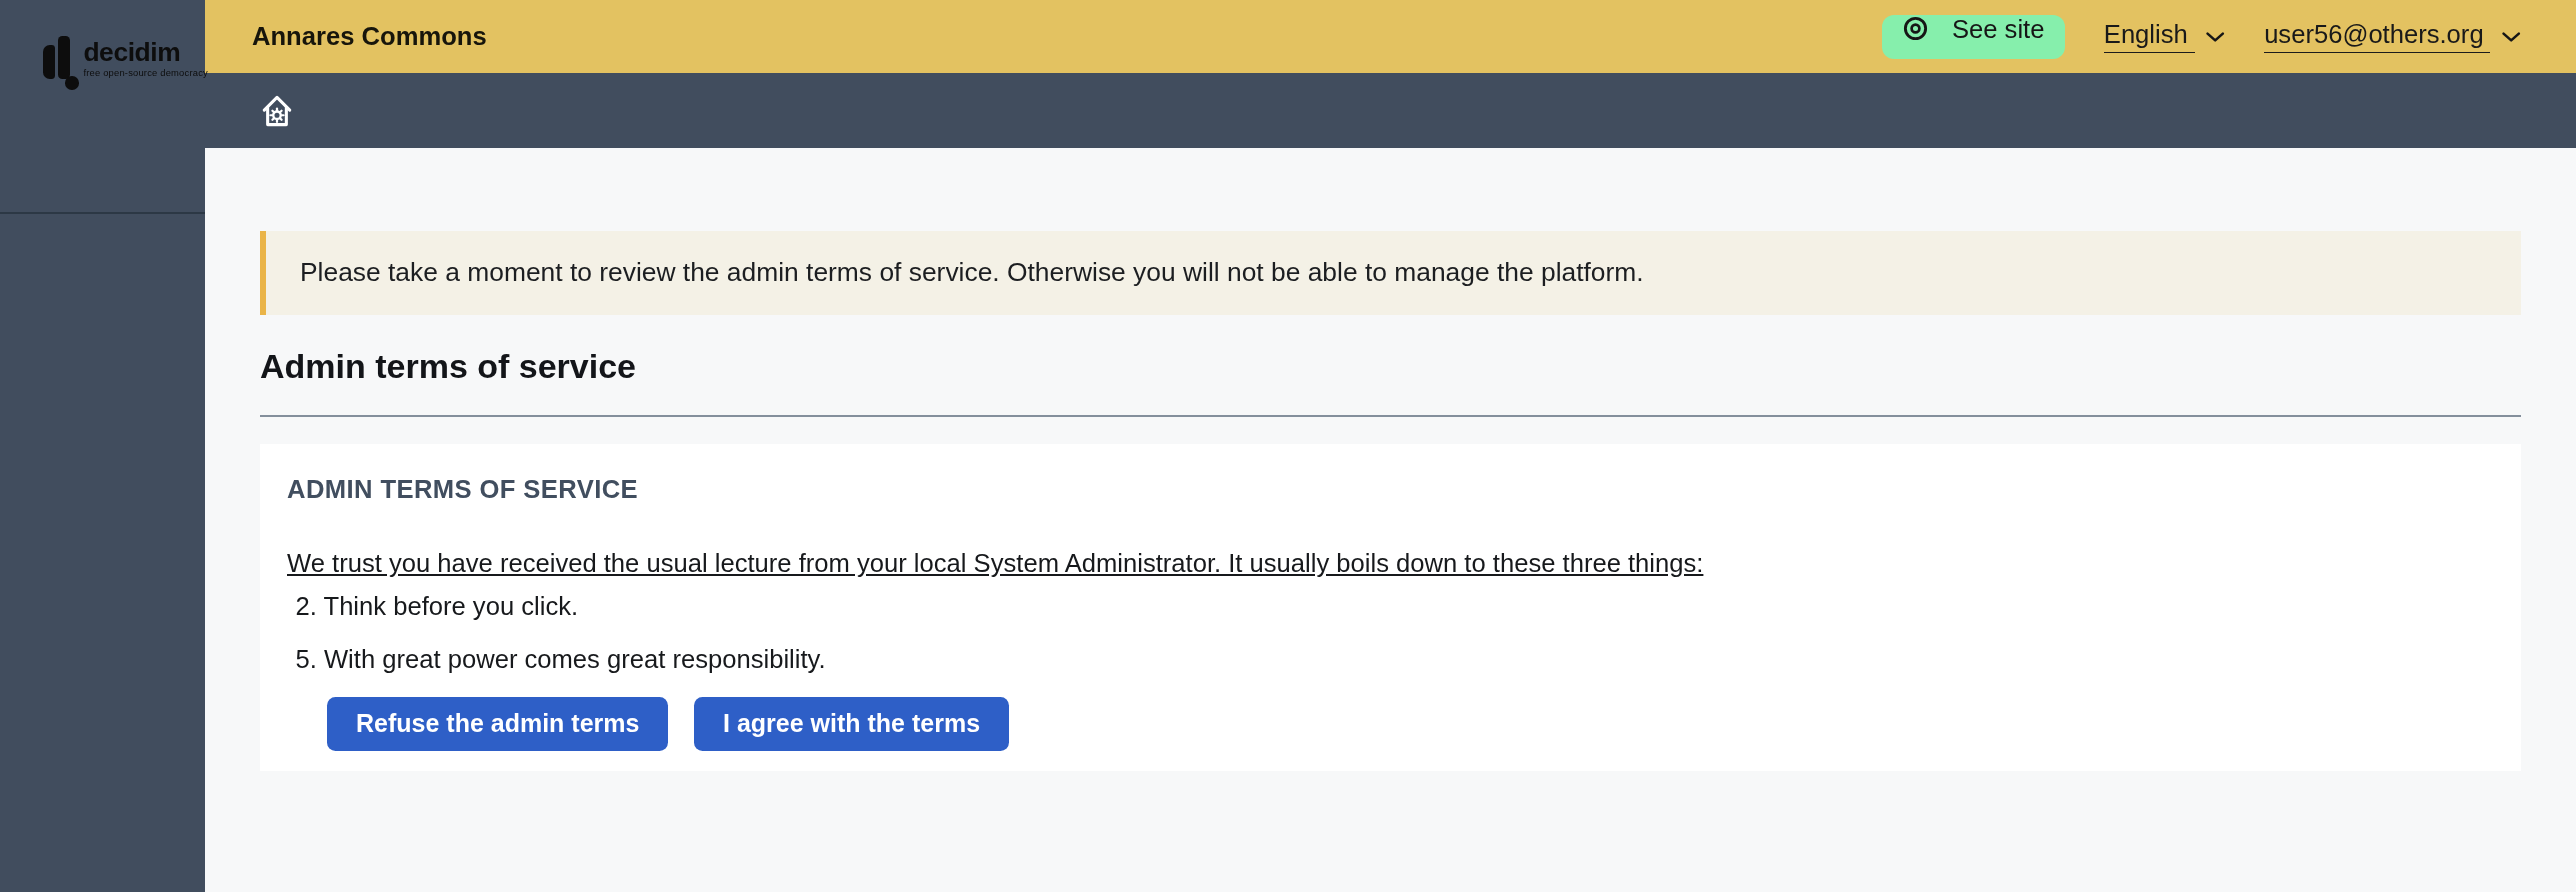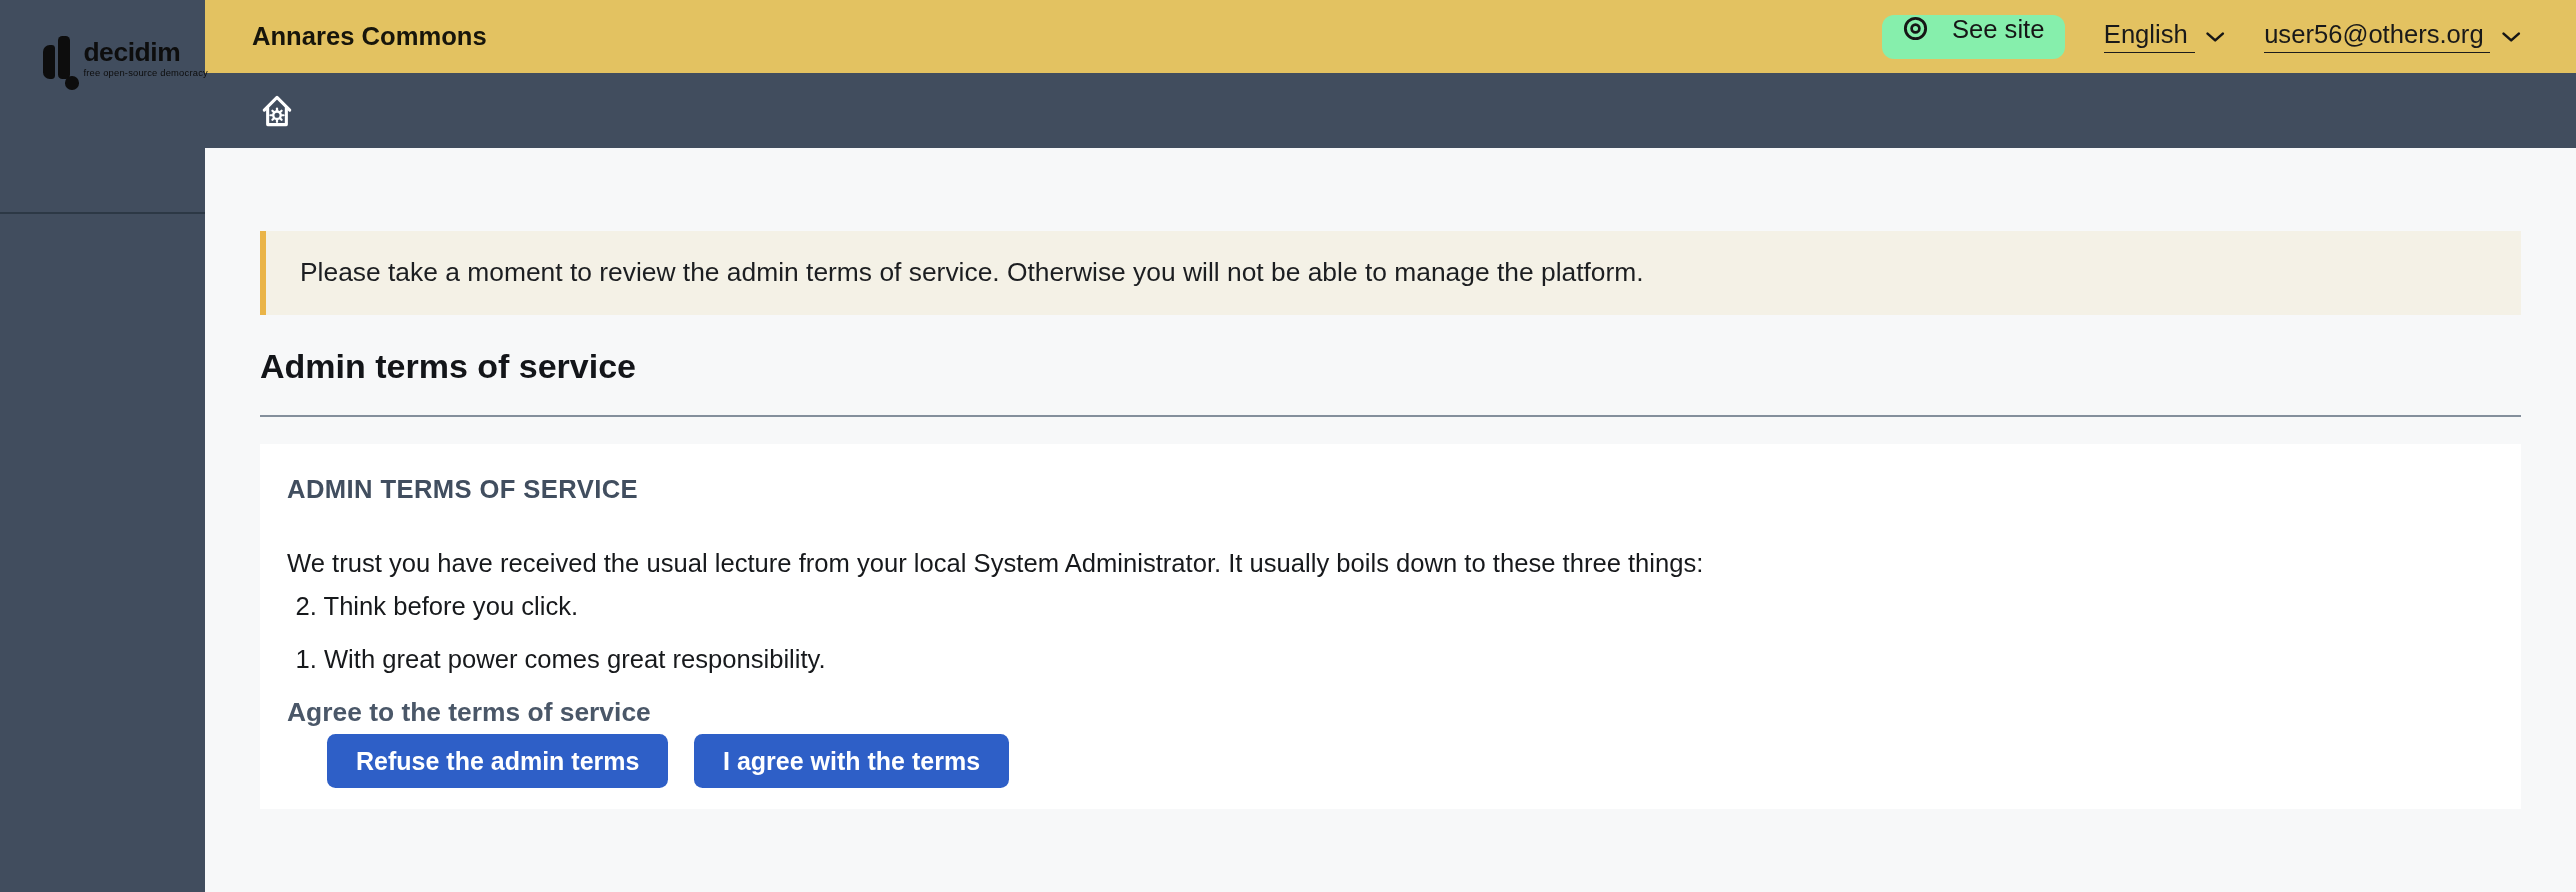--- a/index.html
+++ b/index.html
@@ -80,21 +80,21 @@
   .card {
     margin-top:26.4px;
     background:#ffffff;
     padding:31px 27px 20.4px;
   }
   .card-heading {
     font-size:25.6px; font-weight:700; color:#414e5f;
     letter-spacing:0.4px; line-height:29px;
     margin:0 0 43px;
   }
-  .terms-intro { font-size:25.6px; line-height:32px; color:#17191c; margin:0 0 12px; }
+  .terms-intro { font-size:25.6px; line-height:32px; color:#17191c; margin:0 0 12px;text-decoration:underline; }
   .terms-item  { font-size:25.6px; line-height:31px; color:#17191c; margin:0 0 22px 8.5px; }
   .agree-heading {
     font-size:26.4px; font-weight:700; color:#4a5768; line-height:31px;
     margin:22px 0 0;
   }
   .actions { display:flex; gap:25.6px; margin-top:6.8px;padding-left:40px; }
   .btn {
     height:54px; padding:0 29px;
     background:#2e5fc7; color:#ffffff;
     border:none; border-radius:8.5px;
@@ -174,22 +174,21 @@
 
   <h1 class="page-title">Admin terms of service</h1>
 
   <hr class="divider">
 
   <section class="card">
     <h2 class="card-heading">ADMIN TERMS OF SERVICE</h2>
     <p class="terms-intro">We trust you have received the usual lecture from your local System Administrator. It usually boils down to these three things:</p>
     <div class="terms-list">
       <p class="terms-item">2. Think before you click.</p>
-      <p class="terms-item">1. With great power comes great responsibility.</p>
+      <p class="terms-item">5. With great power comes great responsibility.</p>
     </div>
-    <h3 class="agree-heading">Agree to the terms of service</h3>
     <div class="actions">
       <button class="btn">Refuse the admin terms</button>
       <button class="btn">I agree with the terms</button>
     </div>
   </section>
 </main>
 
 
 </body></html>

